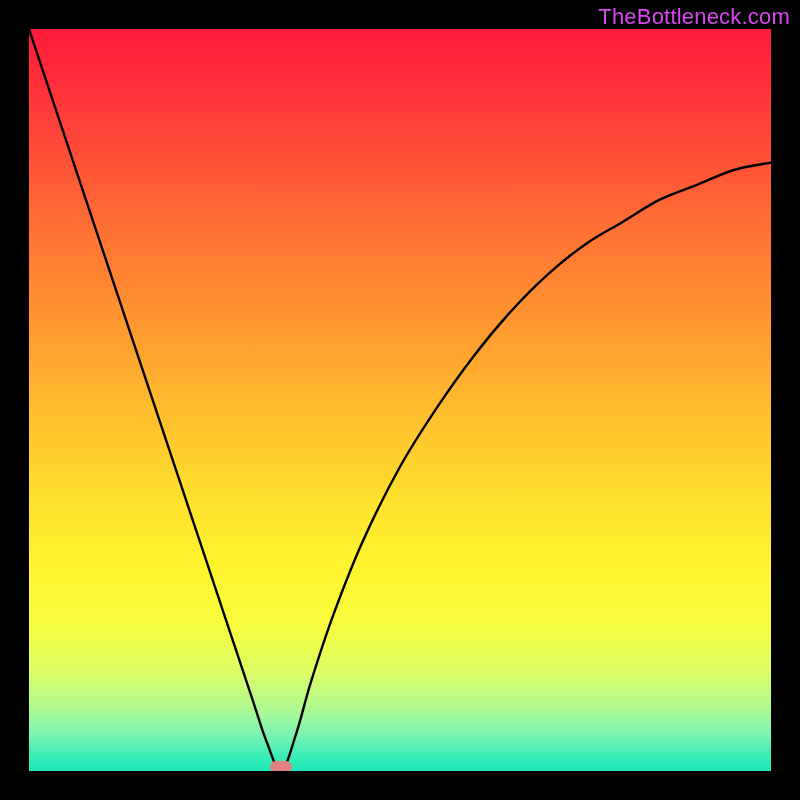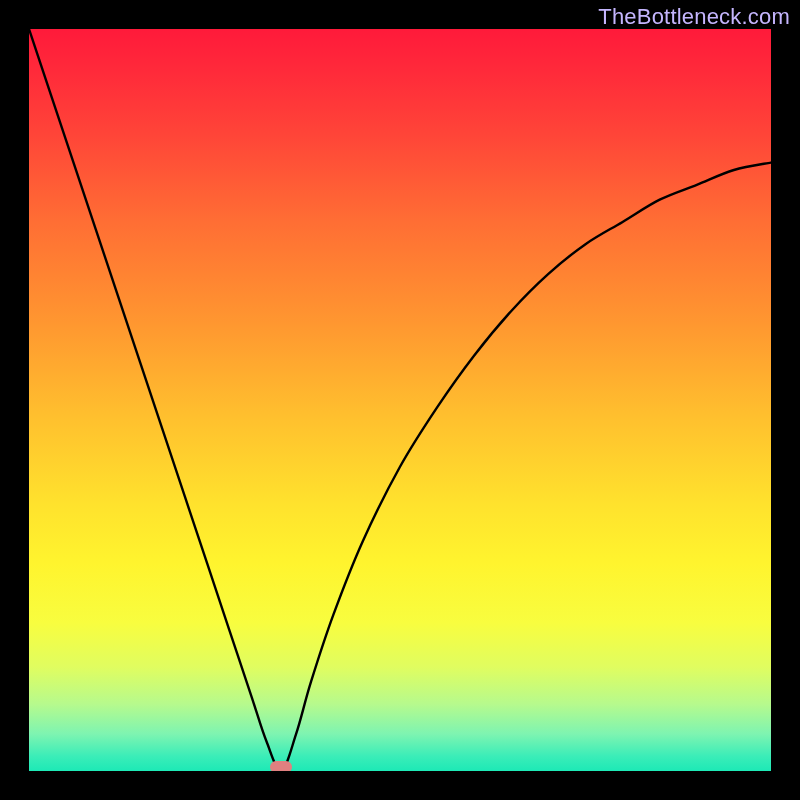--- a/index.html
+++ b/index.html
@@ -38,21 +38,21 @@
       #b6fa8d 91%,
       #7ef4b1 95%,
       #3bedb8 98%,
       #1de9b6 100%
     );
   }
   .watermark {
     position: absolute;
     top: 4px;
     right: 10px;
-    color: #c4b5fd;
+    color: #d946ef;
     font-size: 22px;
     font-weight: 400;
     letter-spacing: 0.2px;
     user-select: none;
   }
   svg.curve {
     position: absolute;
     left: 0; top: 0;
     width: 742px;
     height: 742px;

